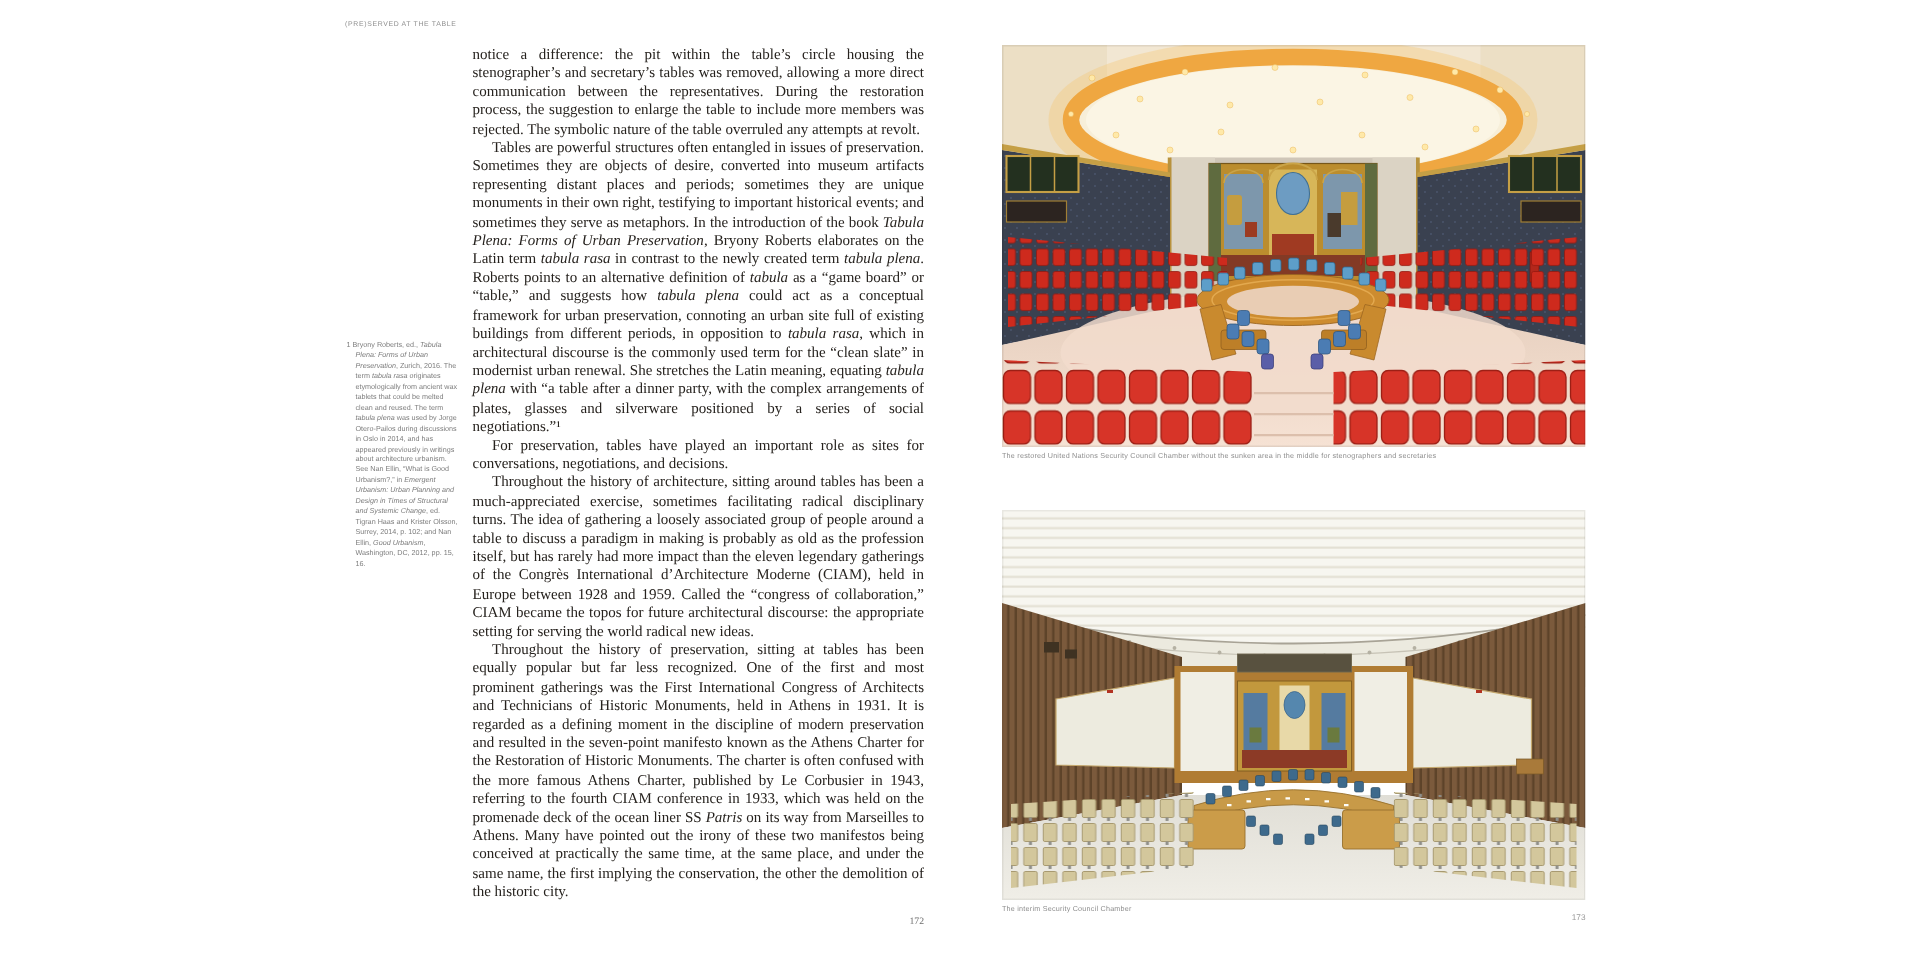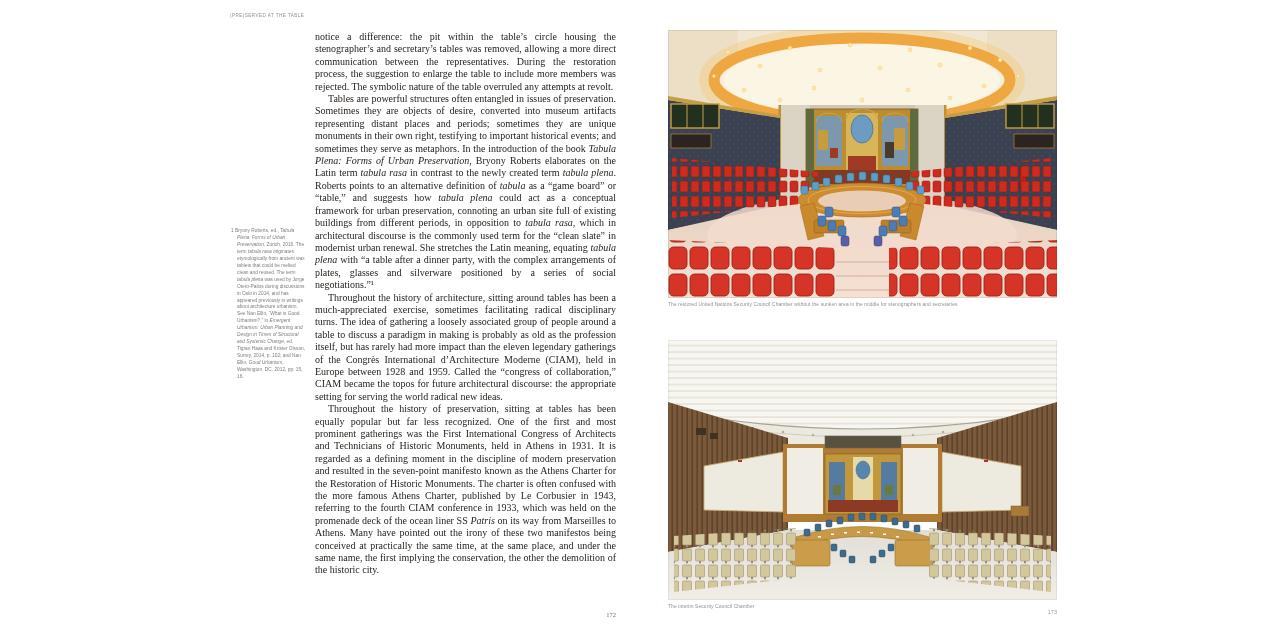--- a/index.html
+++ b/index.html
@@ -34,20 +34,21 @@
 
 <div class="spread">
 
   <div class="running-head">(PRE)SERVED AT THE TABLE</div>
 
   <aside class="footnote">1  Bryony Roberts, ed., <i>Tabula Plena: Forms of Urban Preservation</i>, Zurich, 2016. The term <i>tabula rasa</i> originates etymologically from ancient wax tablets that could be melted clean and reused. The term <i>tabula plena</i> was used by Jorge Otero-Pailos during discussions in Oslo in 2014, and has appeared previously in writings about architecture urbanism. See Nan Ellin, “What is Good Urbanism?,” in <i>Emergent Urbanism: Urban Planning and Design in Times of Structural and Systemic Change</i>, ed. Tigran Haas and Krister Olsson, Surrey, 2014, p. 102; and Nan Ellin, <i>Good Urbanism</i>, Washington, DC, 2012, pp. 15, 16.</aside>
 
   <main class="maincol">
     <p>notice a difference: the pit within the table’s circle housing the stenographer’s and secretary’s tables was removed, allowing a more direct communication between the representatives. During the restoration process, the suggestion to enlarge the table to include more members was rejected. The symbolic nature of the table overruled any attempts at revolt.</p>
     <p>Tables are powerful structures often entangled in issues of preservation. Sometimes they are objects of desire, converted into museum artifacts representing distant places and periods; sometimes they are unique monuments in their own right, testifying to important historical events; and sometimes they serve as metaphors. In the introduction of the book <i>Tabula Plena: Forms of Urban Preservation</i>, Bryony Roberts elaborates on the Latin term <i>tabula rasa</i> in contrast to the newly created term <i>tabula plena</i>. Roberts points to an alternative definition of <i>tabula</i> as a “game board” or “table,” and suggests how <i>tabula plena</i> could act as a conceptual framework for urban preservation, connoting an urban site full of existing buildings from different periods, in opposition to <i>tabula rasa</i>, which in architectural discourse is the commonly used term for the “clean slate” in modernist urban renewal. She stretches the Latin meaning, equating <i>tabula plena</i> with “a table after a dinner party, with the complex arrangements of plates, glasses and silverware positioned by a series of social negotiations.”¹</p>
+    <p>For preservation, tables have played an important role as sites for conversations, negotiations, and decisions.</p>
     <p>Throughout the history of architecture, sitting around tables has been a much-appreciated exercise, sometimes facilitating radical disciplinary turns. The idea of gathering a loosely associated group of people around a table to discuss a paradigm in making is probably as old as the profession itself, but has rarely had more impact than the eleven legendary gatherings of the Congrès International d’Architecture Moderne (CIAM), held in Europe between 1928 and 1959. Called the “congress of collaboration,” CIAM became the topos for future architectural discourse: the appropriate setting for serving the world radical new ideas.</p>
     <p>Throughout the history of preservation, sitting at tables has been equally popular but far less recognized. One of the first and most prominent gatherings was the First International Congress of Architects and Technicians of Historic Monuments, held in Athens in 1931. It is regarded as a defining moment in the discipline of modern preservation and resulted in the seven-point manifesto known as the Athens Charter for the Restoration of Historic Monuments. The charter is often confused with the more famous Athens Charter, published by Le Corbusier in 1943, referring to the fourth CIAM conference in 1933, which was held on the promenade deck of the ocean liner SS <i>Patris</i> on its way from Marseilles to Athens. Many have pointed out the irony of these two manifestos being conceived at practically the same time, at the same place, and under the same name, the first implying the conservation, the other the demolition of the historic city.</p>
   </main>
 
   <div class="pagenum-left">172</div>
 
   <figure class="fig1">
     <svg width="389" height="268" viewBox="0 0 389 268">
       <defs>
         <linearGradient id="floorgrad" x1="0" y1="0" x2="0" y2="1">

